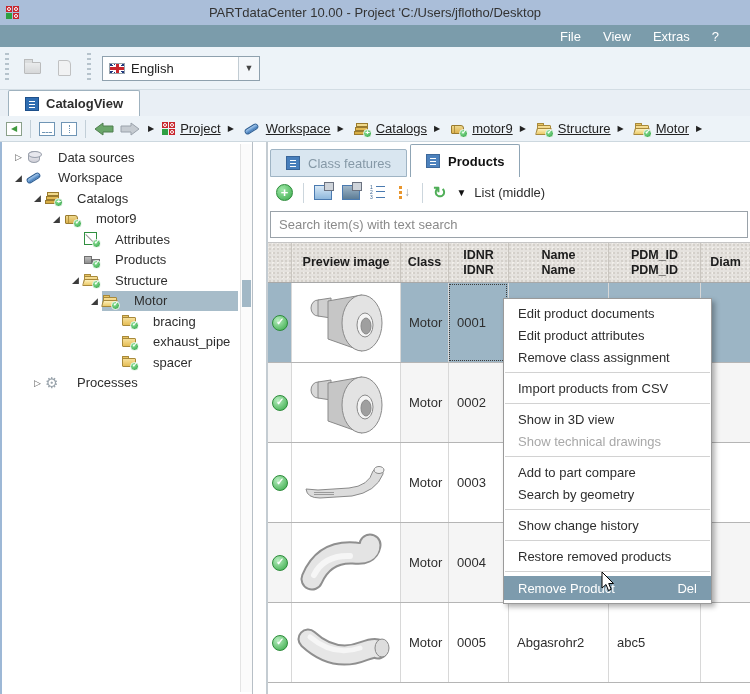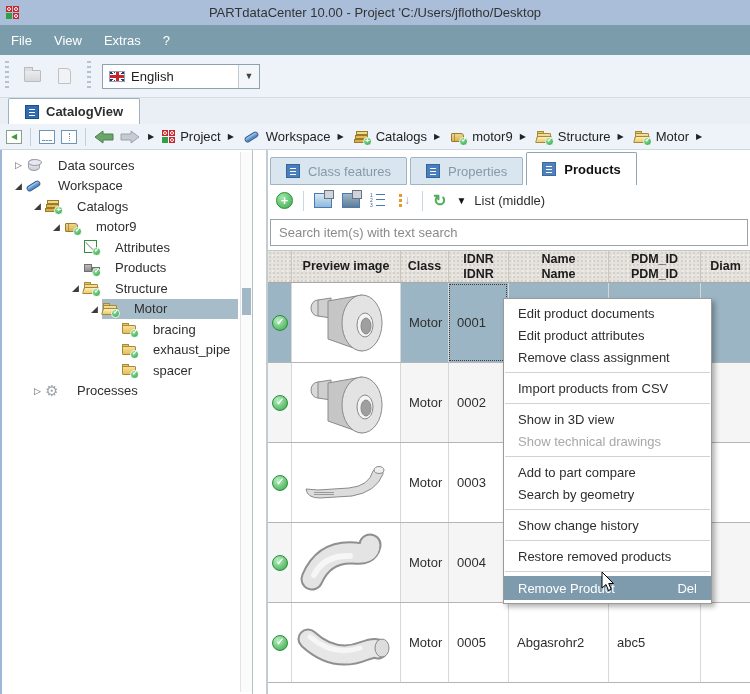--- a/index.html
+++ b/index.html
@@ -9,21 +9,21 @@
 
   
   .titlebar { height:25px; background:#aabed9; display:flex; align-items:center; padding:0 6px; position:relative; flex:0 0 auto; }
   .app-logo, .logo-grid { display:grid; grid-template-columns:6px 6px; grid-template-rows:6px 6px; gap:1px; }
   .logo-cell { background:#c8252c; position:relative; }
   .logo-cell.ring::after { content:""; position:absolute; inset:1px; border:1px solid #fff; border-radius:50%; }
   .logo-cell.green { background:#2fa043; }
   .title-text { position:absolute; left:0; right:0; text-align:center; white-space:nowrap; overflow:hidden; color:#333; }
 
   
-  .menubar { height:30px; background:#7b9cab; display:flex; align-items:center; padding:0 0; color:#fff; flex:0 0 auto; }
+  .menubar { height:22px; background:#7b9cab; display:flex; align-items:center; padding:0 20px; color:#fff; flex:0 0 auto;justify-content:flex-end; }
   .menu-item { padding:0 11px; height:22px; display:flex; align-items:center; cursor:default; }
 
   
   .quicktoolbar { height:43px; background:#edf3f8; border-bottom:1px solid #d3dde4; display:flex; align-items:center; padding:0 2px; gap:8px; flex:0 0 auto; }
   .grip { width:4px; height:30px; background:repeating-linear-gradient(#b6c3cc 0 2px, transparent 2px 5px); margin:0 3px; }
   .tb-btn { width:24px; height:24px; display:flex; align-items:center; justify-content:center; }
   .gray-folder { width:17px; height:12px; background:linear-gradient(#e9e9e9,#cfcfcf); border:1px solid #a9a9a9; border-radius:1px; position:relative; opacity:.75; }
   .gray-folder::before { content:""; position:absolute; left:-1px; top:-4px; width:7px; height:3px; background:#d6d6d6; border:1px solid #a9a9a9; border-bottom:none; }
   .gray-file { width:13px; height:16px; background:#f2f2f2; border:1px solid #b5b5b5; border-radius:1px 4px 1px 1px; opacity:.8; }
   .lang-combo { width:158px; height:25px; background:#fff; border:1px solid #8fa1ae; display:flex; align-items:center; }
@@ -57,21 +57,21 @@
   
   .navbar { height:26px; background:#edf3f8; border-bottom:1px solid #cdd8df; display:flex; align-items:center; padding:0 6px; gap:6px; flex:0 0 auto; }
   .nav-sep { width:1px; height:18px; background:#c2cfd8; margin:0 2px; }
   .panel-toggle { width:16px; height:14px; background:#fff; border:1px solid #8aa08a; display:flex; align-items:center; justify-content:center; }
   .panel-toggle span { color:#3f9a3f; font-size:8px; line-height:1; }
   .layout-ic { width:16px; height:14px; background:#fff; border:1px solid #6f95b5; position:relative; }
   .layout-ic.h::after { content:""; position:absolute; left:2px; right:2px; bottom:2px; border-top:1px dashed #6f95b5; }
   .layout-ic.v::after { content:""; position:absolute; top:2px; bottom:2px; left:50%; border-left:1px dotted #6f95b5; }
   .bc-item { display:flex; align-items:center; gap:5px; padding:0 2px; }
   .bc-caret { font-size:8px; color:#222; margin-left:2px; }
-  .crumb-label { color:#222; }
+  .crumb-label { color:#222;text-decoration:underline; }
 
   
   .ic { position:relative; width:17px; height:16px; flex:0 0 17px; display:inline-block; }
   .badge { position:absolute; width:9px; height:9px; right:-1px; bottom:-1px; background:radial-gradient(circle at 35% 30%, #8fe39a, #2fa043); border:1px solid #eaf6ec; border-radius:50%; z-index:3; }
   .badge::after { content:"\2713"; position:absolute; left:1px; top:-2px; color:#fff; font-size:7px; font-weight:bold; }
   .badge.plus::after { content:"+"; left:1.5px; top:-2px; font-size:8px; }
   .fold-tab { position:absolute; left:1px; top:2px; width:7px; height:4px; background:#e9c564; border:1px solid #a8893a; border-bottom:none; border-radius:1px 1px 0 0; }
   .fold-body { position:absolute; left:1px; top:4px; width:14px; height:9px; background:linear-gradient(#f7e09a,#e5bd55); border:1px solid #a8893a; border-radius:1px; }
   .fold-front { position:absolute; left:0px; top:7px; width:15px; height:7px; background:linear-gradient(#fdf0bc,#eccb69); border:1px solid #a8893a; transform:skewX(-14deg); border-radius:1px; }
   .db-cyl { position:absolute; left:2px; top:2px; width:12px; height:12px; background:linear-gradient(#f2f2f6,#cfcfd8); border:1px solid #9aa0ac; border-radius:6px/4px; }
@@ -127,21 +127,21 @@
   .refresh-ic { color:#4fae57; font-size:16px; font-weight:bold; line-height:16px; }
   .view-dd { display:flex; align-items:center; gap:8px; }
   .dd-caret { font-size:10px; color:#111; }
   .search-row { padding:3px 2px 4px 2px; flex:0 0 auto; }
   .search-input { width:100%; height:27px; border:1px solid #9aa2a9; padding:0 8px; font-family:"Liberation Sans", sans-serif; font-size:13px; color:#333; outline:none; }
   .search-input::placeholder { color:#8a8a8a; opacity:1; }
 
   
   .grid { flex:1; min-height:0; border-top:1px solid #c6c6c6; overflow:hidden; background:#fff; }
   .gcols { display:grid; grid-template-columns:23px 109px 48px 60px 100px 92px 1fr; }
-  .ghead { height:32px; border-bottom:1px solid #a8a8a8; background:#e5e2de;
+  .ghead { height:40px; border-bottom:1px solid #a8a8a8; background:#e5e2de;
     background-image:radial-gradient(#d4d0ca 1px, transparent 1px), radial-gradient(#f2efea 1px, transparent 1px);
     background-size:4px 4px, 5px 5px; background-position:0 0, 2px 2px; }
   .hcell { display:flex; flex-direction:column; align-items:center; justify-content:center; font-weight:bold; font-size:12.5px; color:#1c1c1c; line-height:15px; border-left:1px solid #cac6c0; overflow:hidden; }
   .hcell:first-child { border-left:none; }
   .grow { height:80px; border-bottom:1px solid #b5b5b5; }
   .cell { display:flex; align-items:center; padding-left:8px; border-left:1px solid #d8d8d8; overflow:hidden; }
   .cell:first-child { border-left:none; padding-left:0; justify-content:center; }
   .cell.preview { justify-content:center; padding-left:0; background:#fff; }
   .grow.alt { background:#f5f5f5; }
   .grow.selected .cell { background:#9cb5c5; }
@@ -389,24 +389,20 @@
     </div>
 
     <div class="splitter"></div>
 
     <div class="right-panel">
       <div class="panel-tabs">
         <span class="ptab">
           <span class="doc-icon"></span>
           <span>Class features</span>
         </span>
-        <span class="ptab">
-          <span class="doc-icon"></span>
-          <span>Properties</span>
-        </span>
         <span class="ptab active">
           <span class="doc-icon"></span>
           <span>Products</span>
         </span>
       </div>
 
       <div class="panel-toolbar">
         <span class="add-btn">+</span>
         <span class="pt-sep"></span>
         <span class="img-ic"></span>

